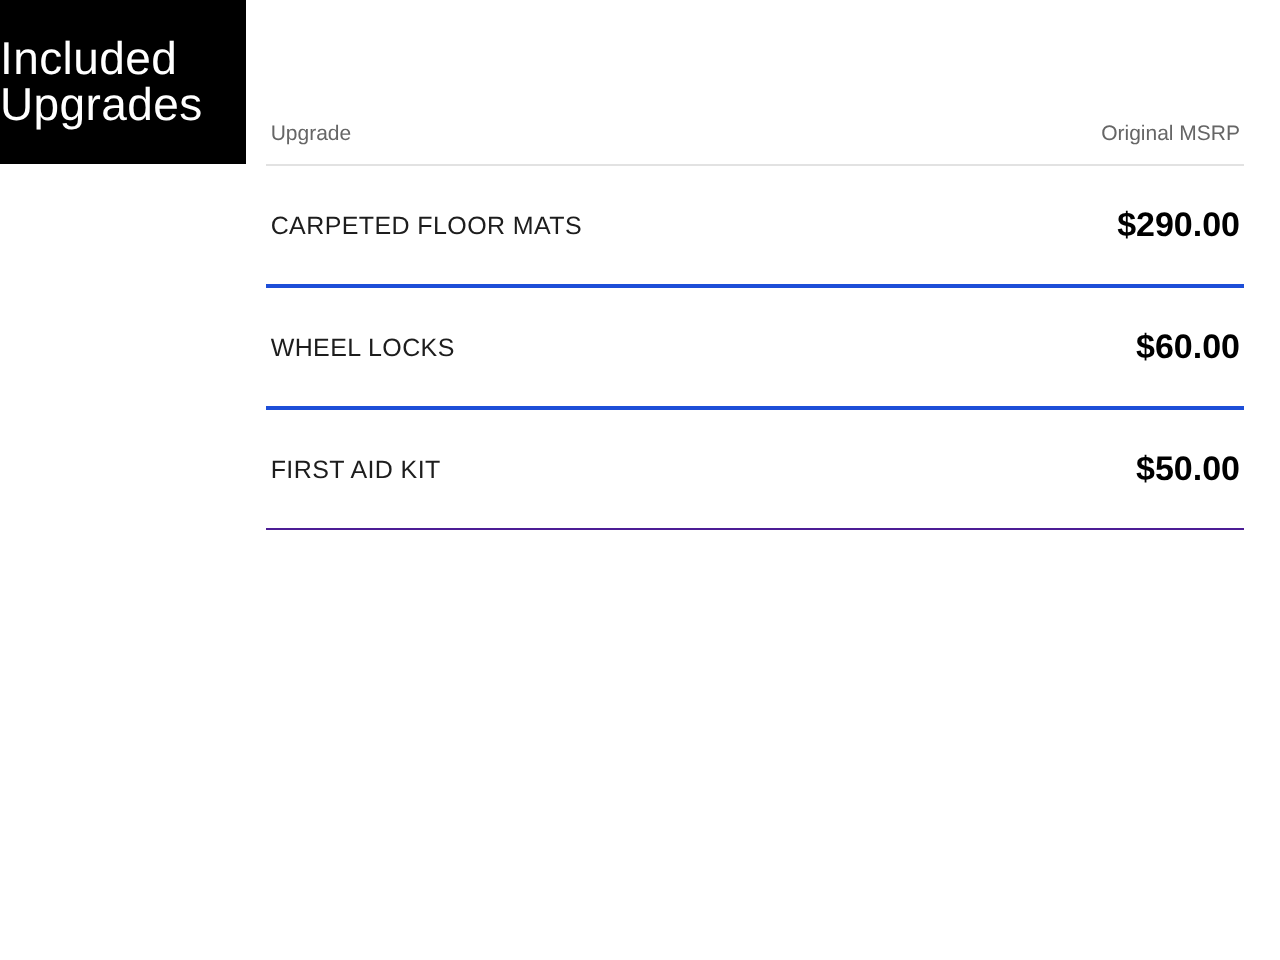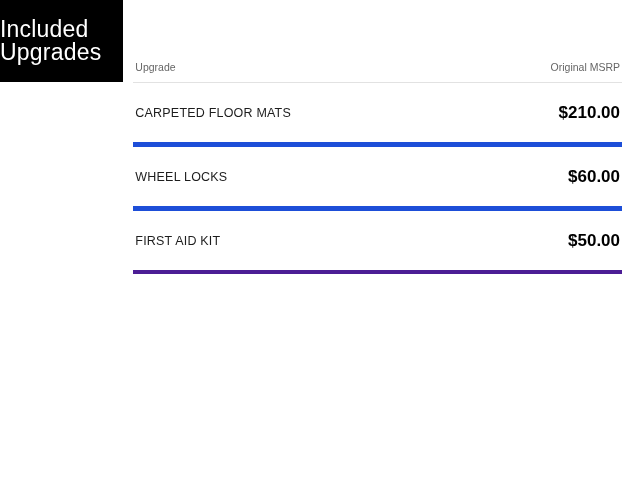--- a/index.html
+++ b/index.html
@@ -61,26 +61,26 @@
   }
   th.col-upgrade {
     text-align: left;
     padding-left: 2px;
   }
   th.col-msrp {
     text-align: right;
     padding-right: 2px;
   }
   .row td {
-    border-bottom: 5px solid #1d4ed8;
+    border-bottom: 2px solid #1d4ed8;
     padding: 20px 0 19px 0;
     vertical-align: middle;
   }
   .row:last-child td {
-    border-bottom: 4px solid #4c1d95;
+    border-bottom: 1px solid #4c1d95;
   }
   td.cell-name {
     text-align: left;
     font-size: 12.5px;
     font-weight: 400;
     color: #1d1d1d;
     letter-spacing: 0.2px;
     padding-left: 2px;
   }
   td.cell-price {
@@ -112,21 +112,21 @@
     <table class="table">
       <thead>
         <tr class="col-head-row">
           <th class="col-upgrade">Upgrade</th>
           <th class="col-msrp">Original MSRP</th>
         </tr>
       </thead>
       <tbody>
         <tr class="row">
           <td class="cell-name">CARPETED FLOOR MATS</td>
-          <td class="cell-price">$210.00</td>
+          <td class="cell-price">$290.00</td>
         </tr>
         <tr class="row">
           <td class="cell-name">WHEEL LOCKS</td>
           <td class="cell-price">$60.00</td>
         </tr>
         <tr class="row">
           <td class="cell-name">FIRST AID KIT</td>
           <td class="cell-price">$50.00</td>
         </tr>
       </tbody>

